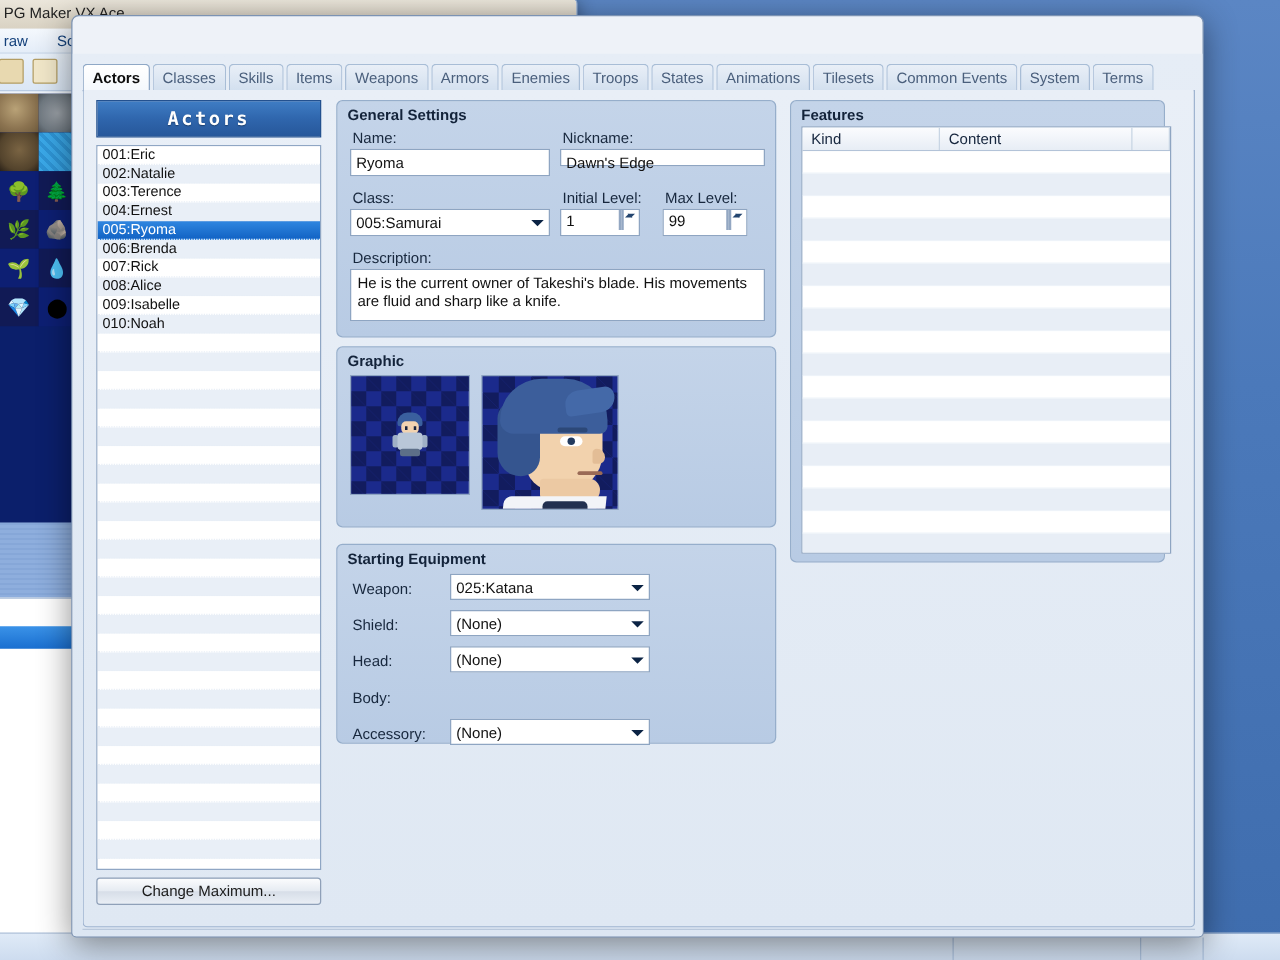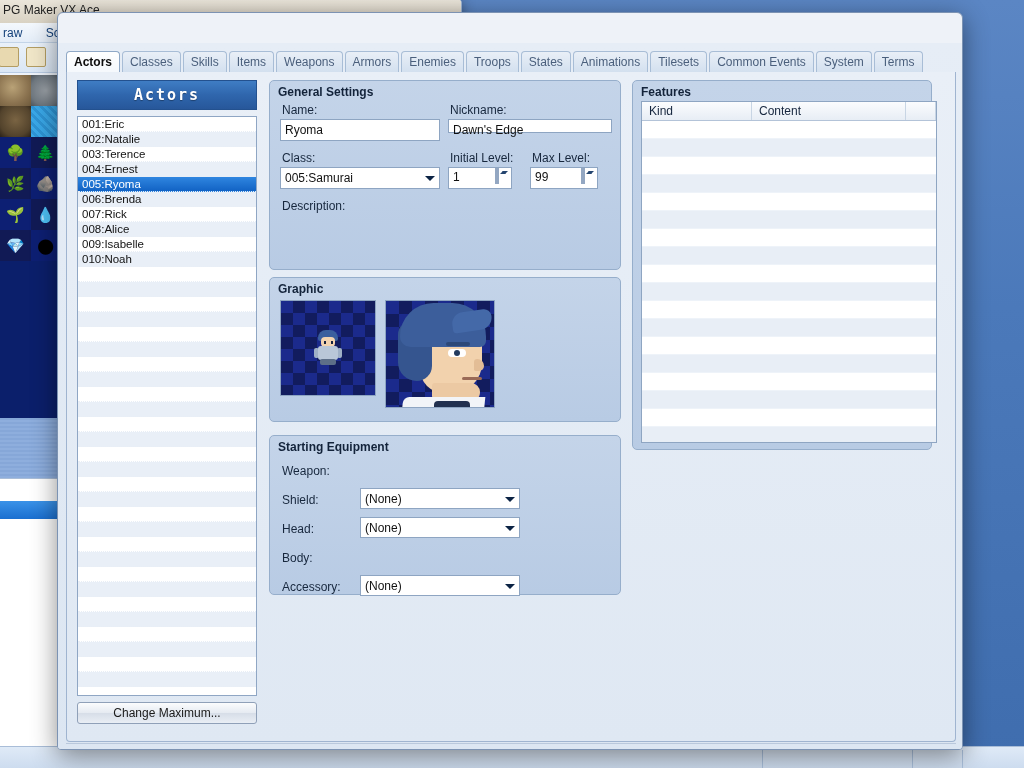--- a/index.html
+++ b/index.html
@@ -479,20 +479,21 @@
         <div class="lbl" style="left:262px; top:70px;">Max Level:</div>
         <div class="spin" style="left:260px; top:86px; width:68px; height:22px;">
           <span class="val">99</span>
           <span class="btns">
             <span class="sb up"><i class="tri"></i></span>
             <span class="sb down"><i class="tri"></i></span>
           </span>
         </div>
 
         <div class="lbl" style="left:12px; top:118px;">Description:</div>
+        <div class="desc-box" style="left:10px; top:134px; width:332px; height:42px;">He is the current owner of Takeshi's blade. His movements are fluid and sharp like a knife.</div>
       </div>
 
       <div class="group" style="left:202px; top:205px; width:352px; height:145px;">
         <div class="gtitle">Graphic</div>
 
         <div class="gfx-char" style="left:10px; top:22px; width:96px; height:96px;">
           <div class="checker">
             <div class="sprite">
               <div class="hair"></div>
               <div class="face"></div>
@@ -523,20 +524,24 @@
             <div class="fa-collar"></div>
             <div class="fa-collar2"></div>
           </div>
         </div>
       </div>
 
       <div class="group" style="left:202px; top:363px; width:352px; height:160px;">
         <div class="gtitle">Starting Equipment</div>
 
         <div class="lbl" style="left:12px; top:28px;">Weapon:</div>
+        <div class="combo" style="left:90px; top:23px; width:160px; height:21px;">
+          <span>025:Katana</span>
+          <span class="arrow"></span>
+        </div>
 
         <div class="lbl" style="left:12px; top:57px;">Shield:</div>
         <div class="combo" style="left:90px; top:52px; width:160px; height:21px;">
           <span>(None)</span>
           <span class="arrow"></span>
         </div>
 
         <div class="lbl" style="left:12px; top:86px;">Head:</div>
         <div class="combo" style="left:90px; top:81px; width:160px; height:21px;">
           <span>(None)</span>

